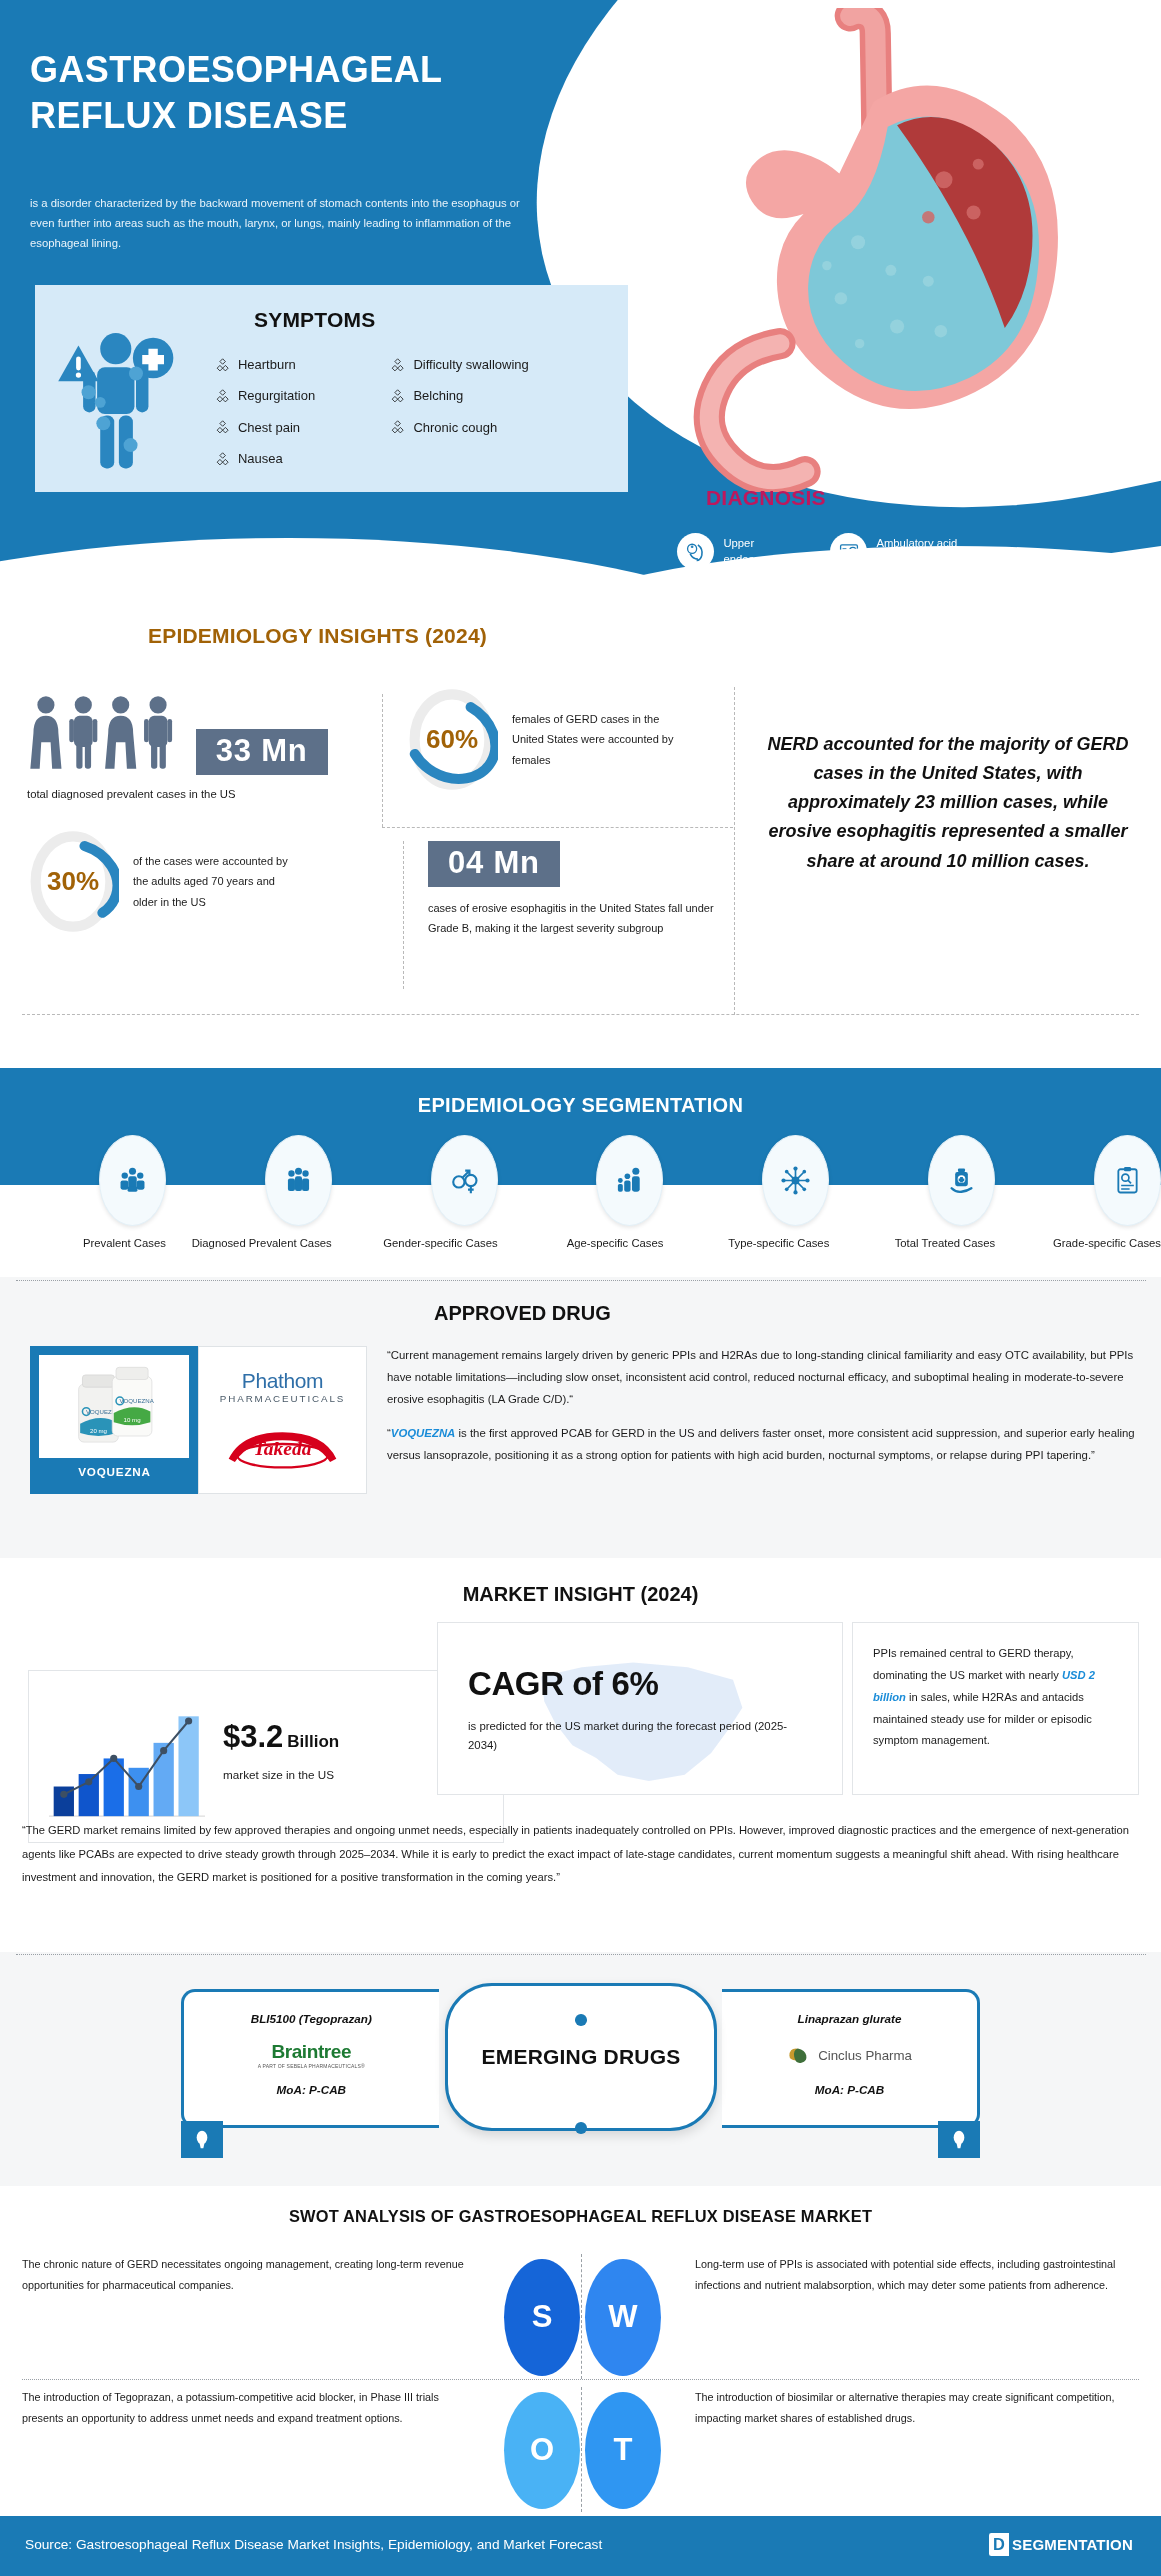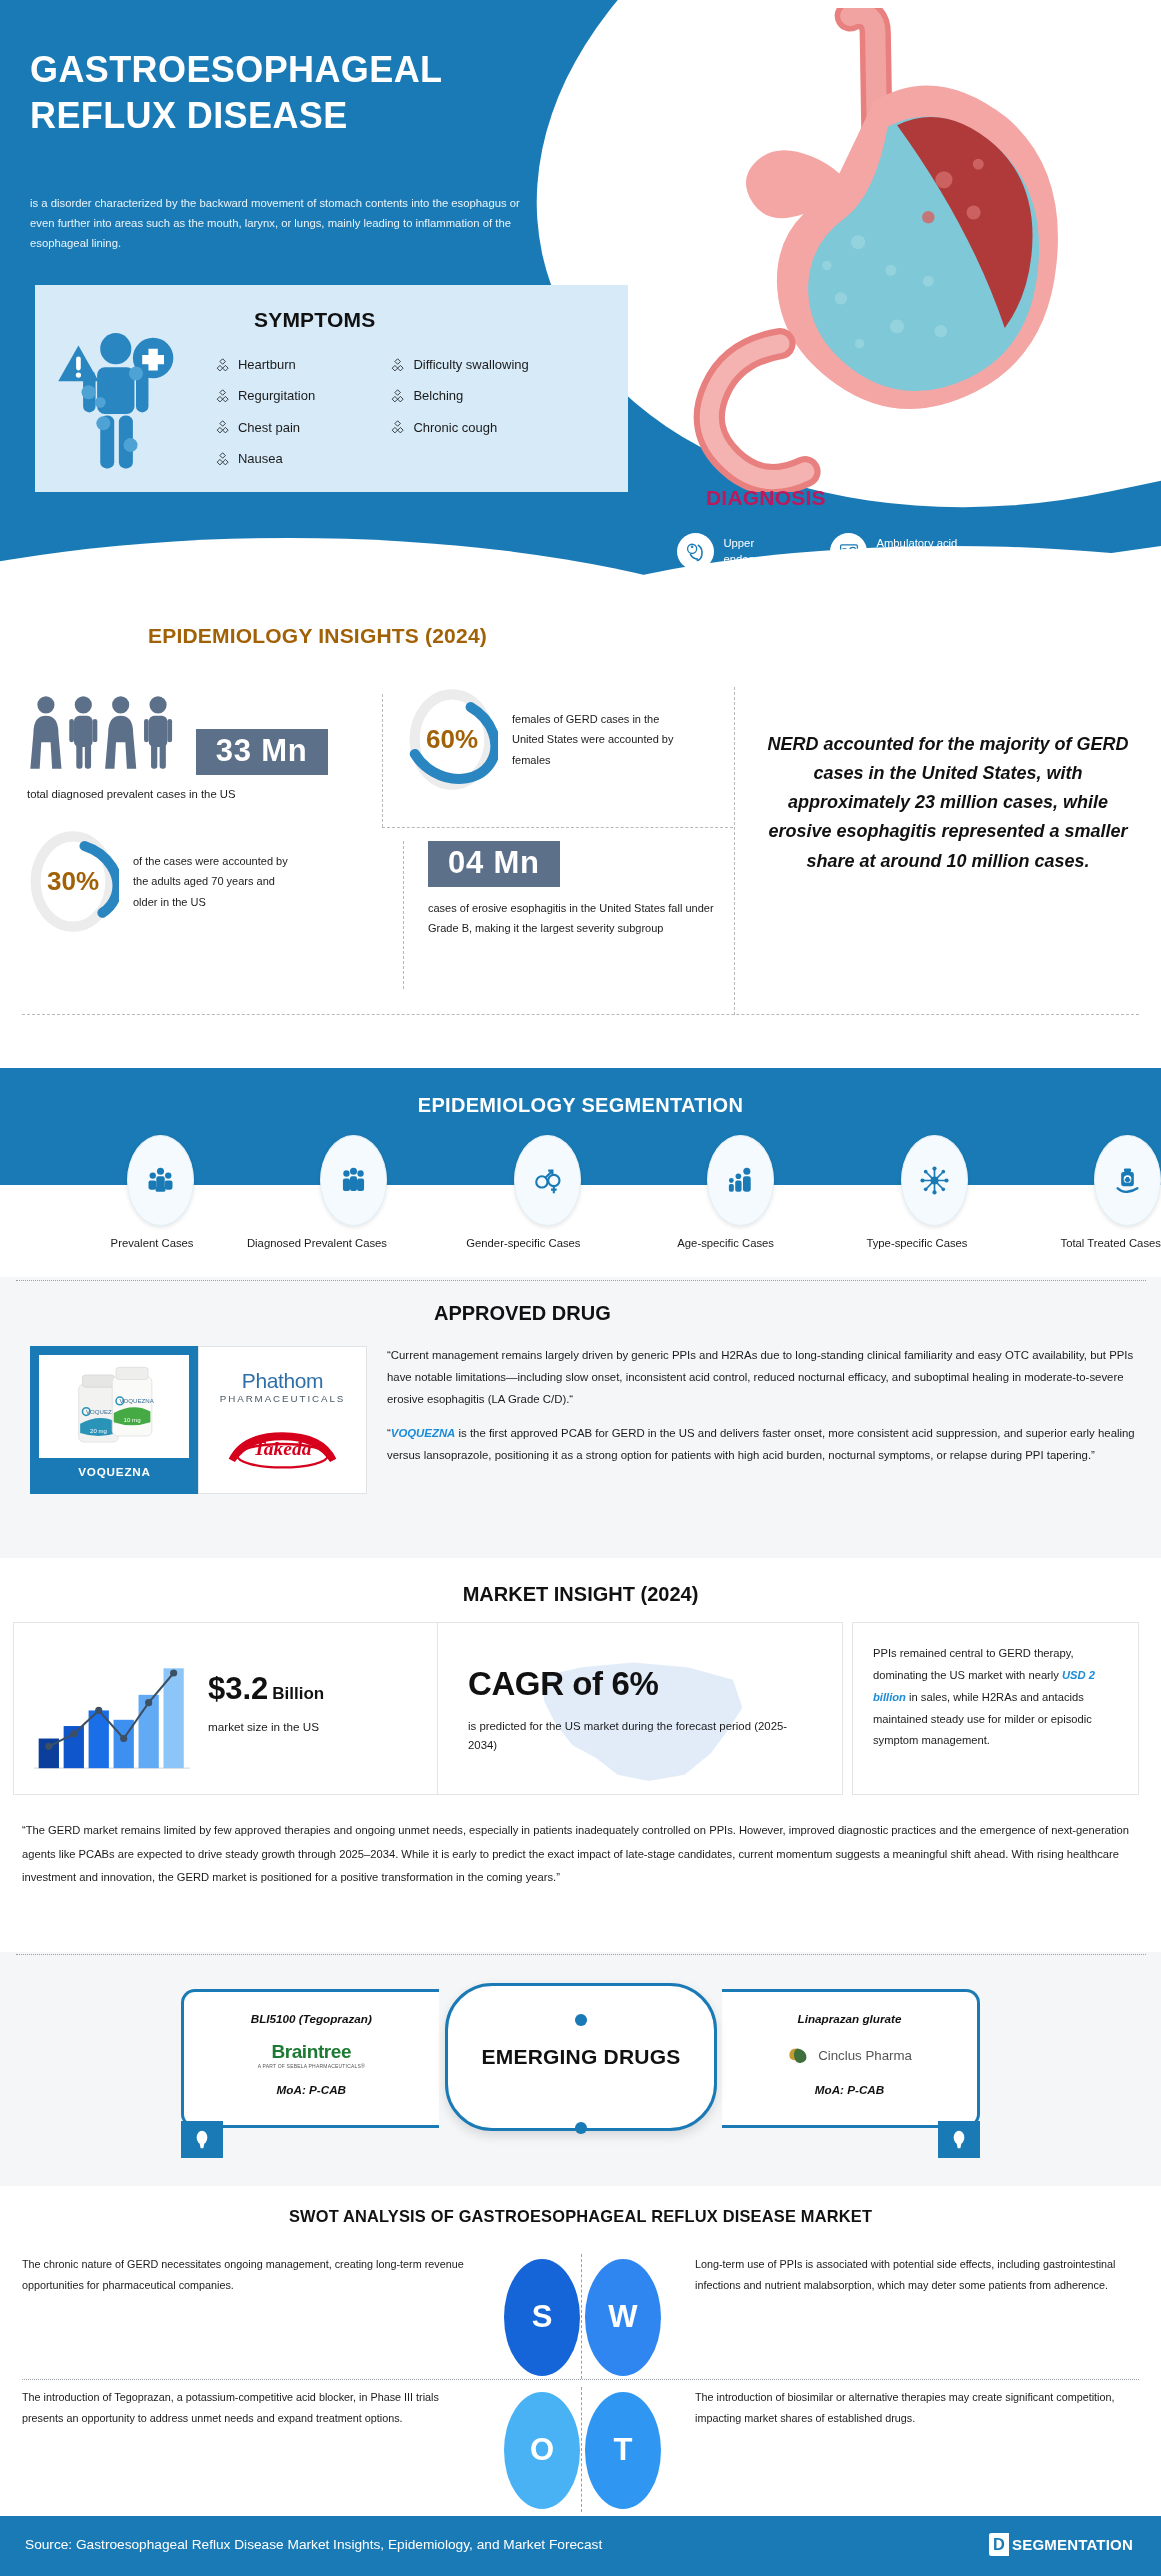--- a/index.html
+++ b/index.html
@@ -158,21 +158,21 @@
     font-size:19.5px; color:#d6001c;
   }
   .drug-text { position:absolute; left:387px; top:67px; width:751px; font-size:11.4px; line-height:1.95; color:#1b1b1b; }
   .drug-text p + p { margin-top:11px; }
   .accent-it { color:#1a8cd8; font-style:italic; font-weight:bold; }
 
   
   .mkt { position:absolute; left:0; top:1561px; width:1161px; height:406px; background:#fff; }
   .mkt h2 { position:absolute; left:0; top:22px; width:1161px; text-align:center; font-size:20px; font-weight:bold; color:#111; }
   .mkt-box { position:absolute; top:61px; background:#fff; border:0.8px solid #e2e5e8; }
-  #mbox1 { left:13px; width:476px; height:173px; }
+  #mbox1 { left:28px; width:476px; height:173px;margin-top:48px; }
   #mbox2 { left:437px; width:406px; height:173px; }
   #mbox3 { left:852px; width:287px; height:173px; }
   .bars { position:absolute; left:20px; top:28px; width:156px; height:122px; }
   .big-money { position:absolute; left:194px; top:48px; }
   .big-money .n { font-size:31px; font-weight:bold; color:#111; }
   .big-money .u { font-size:17px; font-weight:bold; color:#111; margin-left:3.9px; }
   .big-money .sub { font-size:11.7px; color:#1b1b1b; margin-top:12.5px; }
   .cagr { position:absolute; left:30px; top:42px; width:346px; z-index:2; }
   .cagr .n { font-size:33px; font-weight:bold; color:#111; letter-spacing:-0.4px; }
   .cagr .sub { font-size:11.4px; line-height:1.65; margin-top:14px; color:#1b1b1b; }
@@ -601,20 +601,32 @@
             <rect x="13" y="10" width="18" height="20" rx="3"></rect>
             <rect x="17" y="5" width="10" height="5" rx="1.5"></rect>
             <circle cx="22" cy="20" r="5.5" fill="#fff"></circle>
             <path d="M20 17h4v2h2v4h-2v2h-4v-2h-2v-4h2z" fill="#1a7ab5"></path>
             <path d="M8 33 q6 6 14 5 q8 -1 14 -5" fill="none" stroke="#1a7ab5" stroke-width="3.4" stroke-linecap="round"></path>
           </svg>
       </div>
       <div class="seg-label">Total Treated Cases</div>
     </div>
 
+    <div class="seg-cell">
+      <div class="seg-oval">
+        <svg viewBox="0 0 44 44" width="31" height="31">
+            <rect x="9" y="6" width="26" height="33" rx="3" fill="none" stroke="#1a7ab5" stroke-width="2.6"></rect>
+            <rect x="17" y="3" width="10" height="6" rx="2" fill="#1a7ab5"></rect>
+            <circle cx="19" cy="18" r="5" fill="none" stroke="#1a7ab5" stroke-width="2.4"></circle>
+            <path d="M22.6 21.6 L27 26" stroke="#1a7ab5" stroke-width="2.4"></path>
+            <path d="M13 29h18M13 34h12" stroke="#1a7ab5" stroke-width="2.2"></path>
+          </svg>
+      </div>
+      <div class="seg-label">Grade-specific Cases</div>
+    </div>
   </div>
 </section>
 
 <section class="drug-sec">
   <div class="sep-dot" style="top:3.1px;"></div>
   <h2>APPROVED DRUG</h2>
 
   <div class="drug-card">
     <div class="drug-photo">
       <svg viewBox="0 0 190 128" width="145" height="98">

